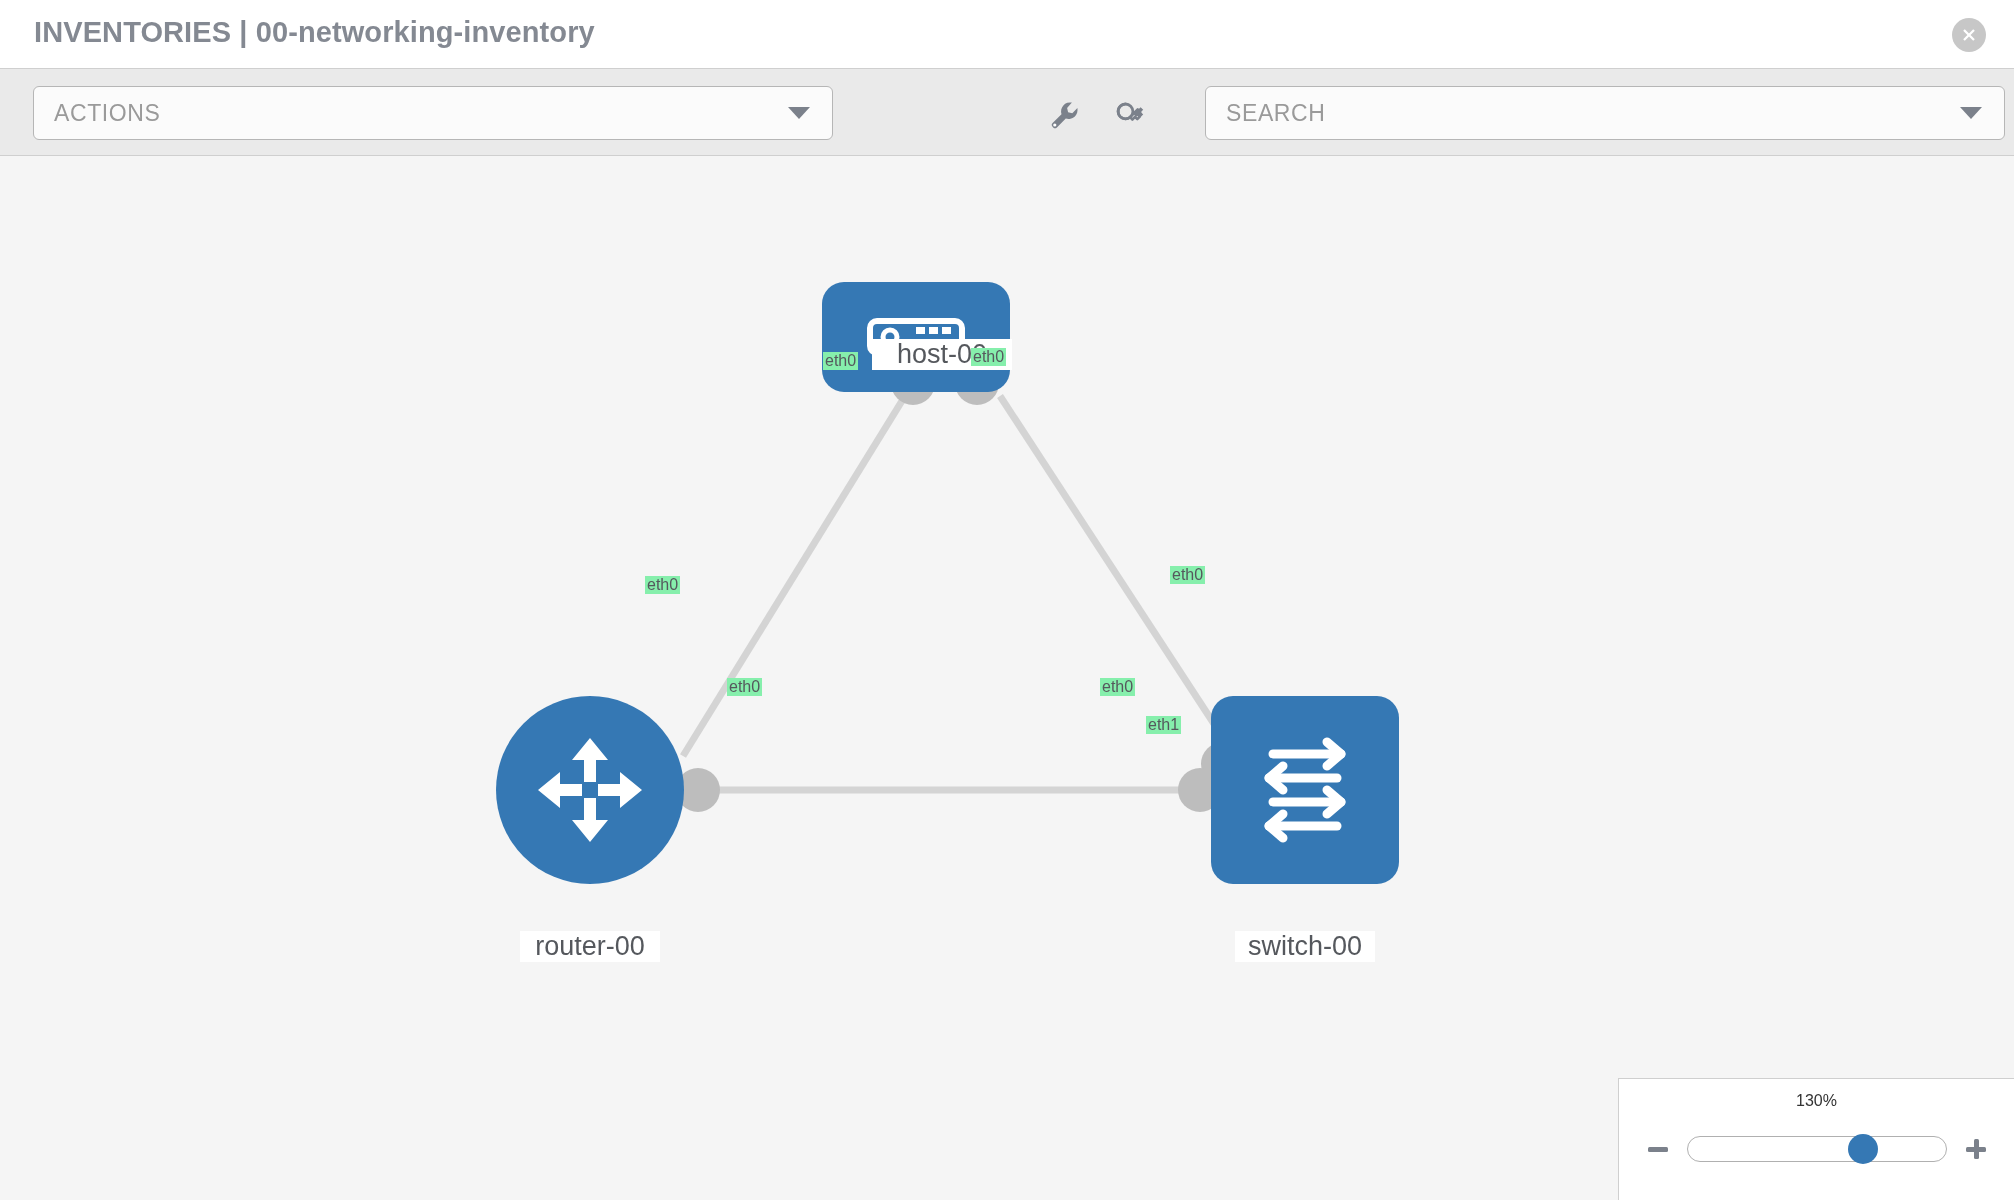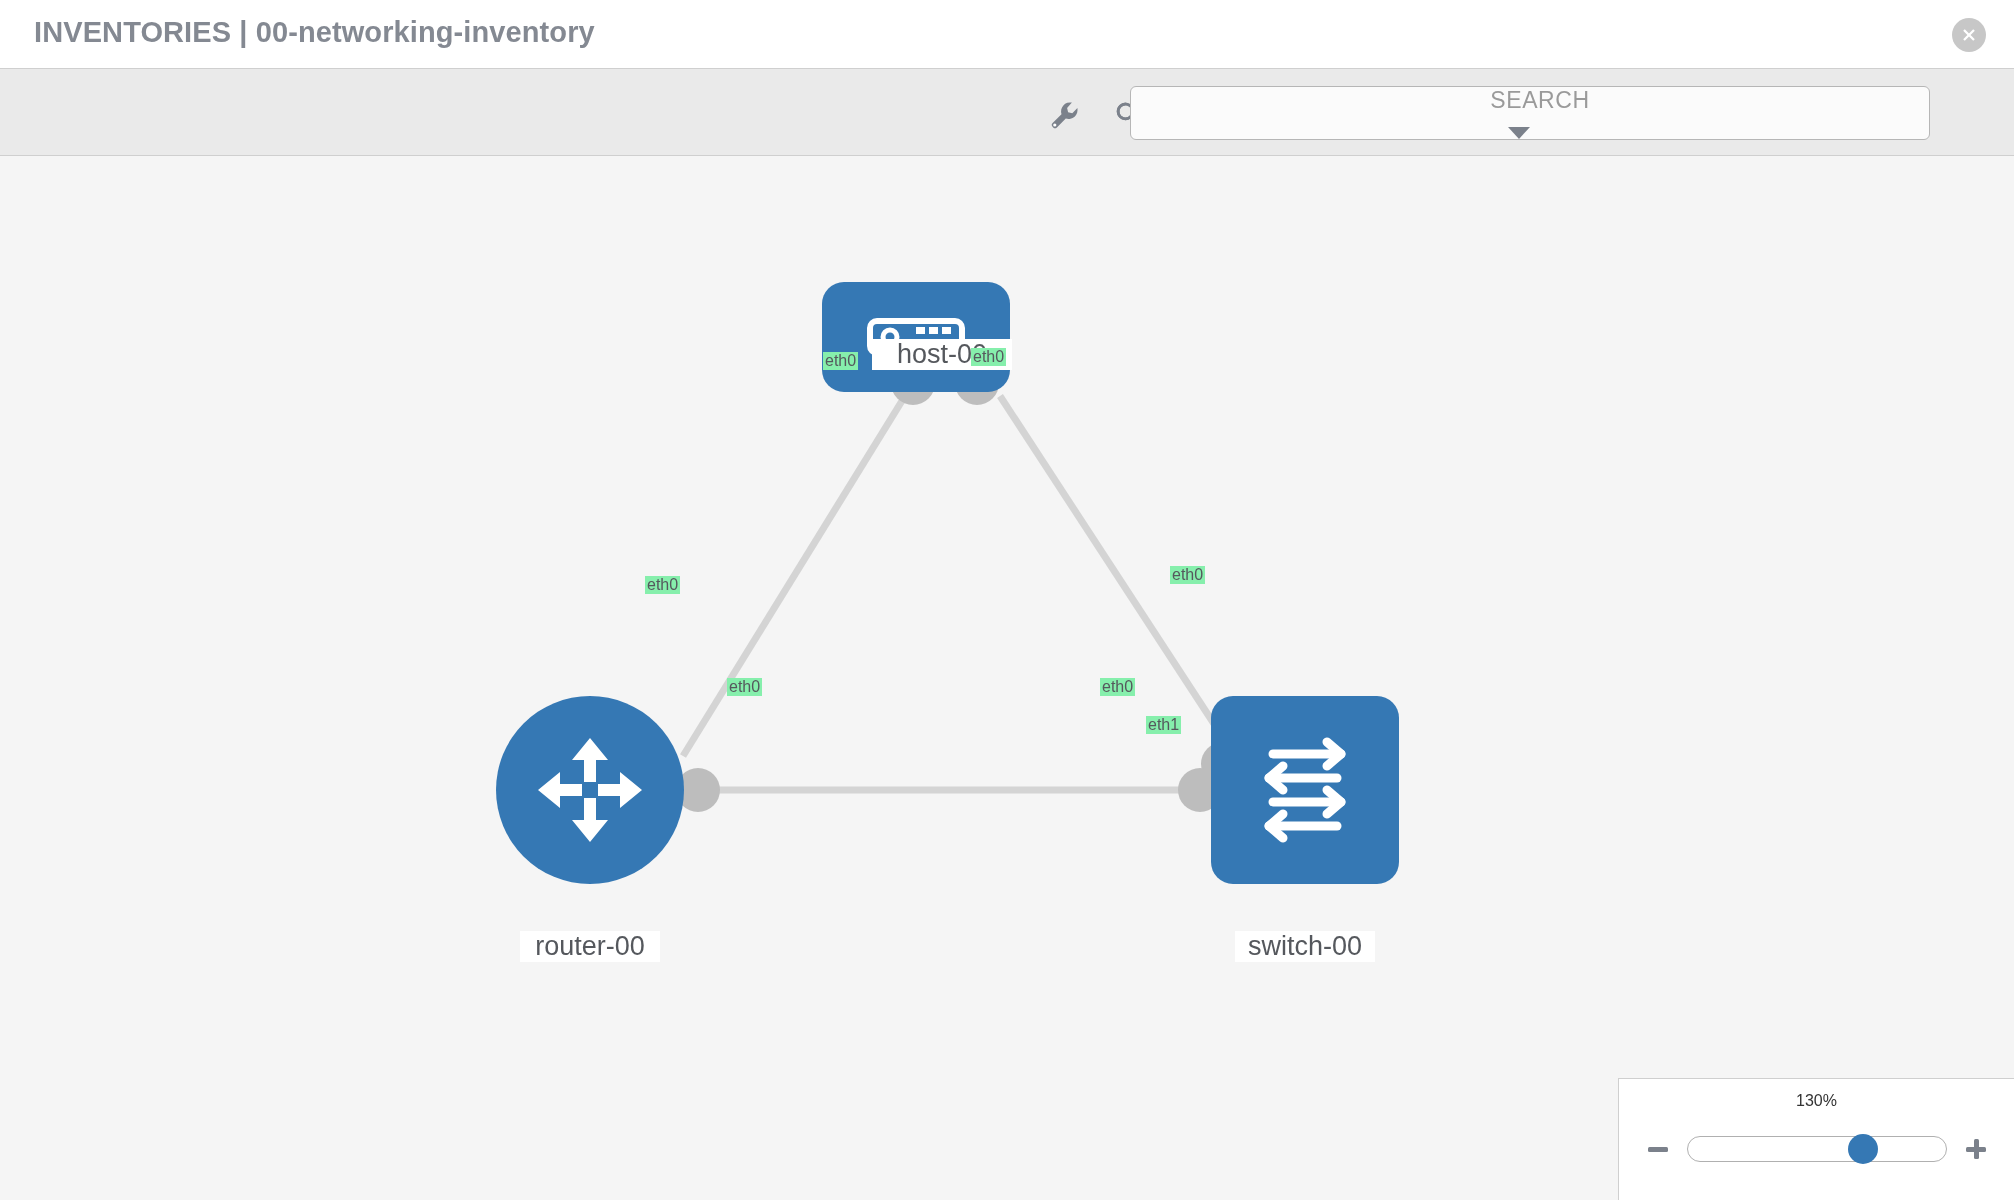--- a/index.html
+++ b/index.html
@@ -44,21 +44,21 @@
   .dropdown {
     position: absolute; top: 17px;
     height: 54px;
     background: #fbfbfb;
     border: 1px solid #b6b6b6;
     border-radius: 6px;
     display: flex; align-items: center;
     cursor: pointer;
   }
   .dropdown.actions { left: 33px; width: 800px; }
-  .dropdown.search  { left: 1130px; width: 800px; flex-direction: column; }
+  .dropdown.search  { left: 1205px; width: 800px; }
   .dropdown .dd-text {
     font-size: 23px; color: #9a9a9a;
     margin-left: 20px; letter-spacing: .6px;
     flex: 1 1 auto; white-space: nowrap;
   }
   .dropdown .caret {
     width: 0; height: 0;
     border-left: 11px solid transparent;
     border-right: 11px solid transparent;
     border-top: 12px solid #7b818b;
@@ -164,20 +164,24 @@
     <div class="page-title">INVENTORIES | 00-networking-inventory</div>
     <div class="close-btn">
       <svg width="20" height="20" viewBox="0 0 20 20" aria-hidden="true">
         <path d="M5.8 4.2 L10 8.4 L14.2 4.2 L15.8 5.8 L11.6 10 L15.8 14.2 L14.2 15.8 L10 11.6 L5.8 15.8 L4.2 14.2 L8.4 10 L4.2 5.8 Z" fill="#ffffff"></path>
       </svg>
     </div>
   </div>
 
   <div class="toolbar">
 
+    <div class="dropdown actions">
+      <span class="dd-text">ACTIONS</span>
+      <span class="caret"></span>
+    </div>
 
     <div class="tool-icon wrench">
       <svg width="34" height="34" viewBox="0 0 34 34" aria-hidden="true">
         <path d="M24.9 4.6 a9 9 0 0 0 -10.4 11.6 L5.6 25.1 a2.6 2.6 0 0 0 0 3.7 l0.6 0.6 a2.6 2.6 0 0 0 3.7 0 l8.9 -8.9 a9 9 0 0 0 11.6 -10.4 l-5.1 5.1 -4.2 -1 -1 -4.2 z" fill="#7b818b"></path>
         <circle cx="7.8" cy="27" r="1.6" fill="#ffffff"></circle>
       </svg>
     </div>
 
     <div class="tool-icon key">
       <svg width="34" height="34" viewBox="0 0 34 34" aria-hidden="true">

